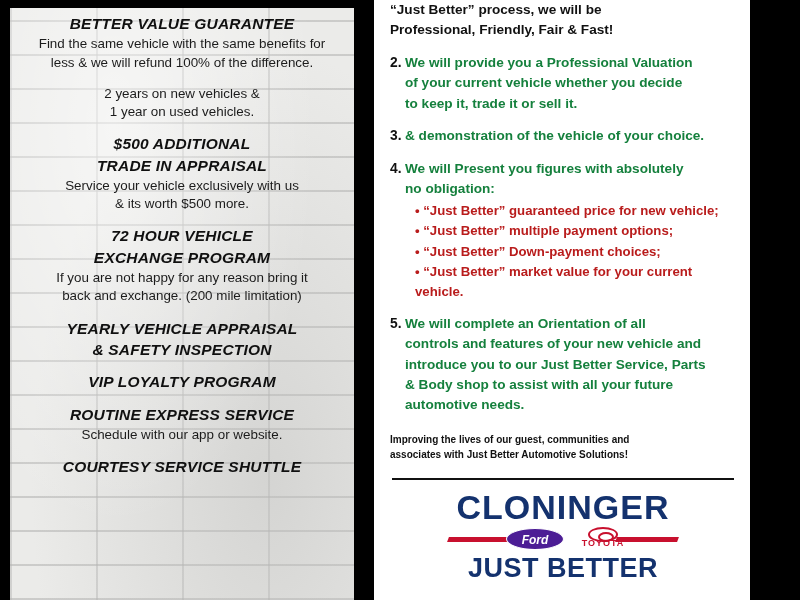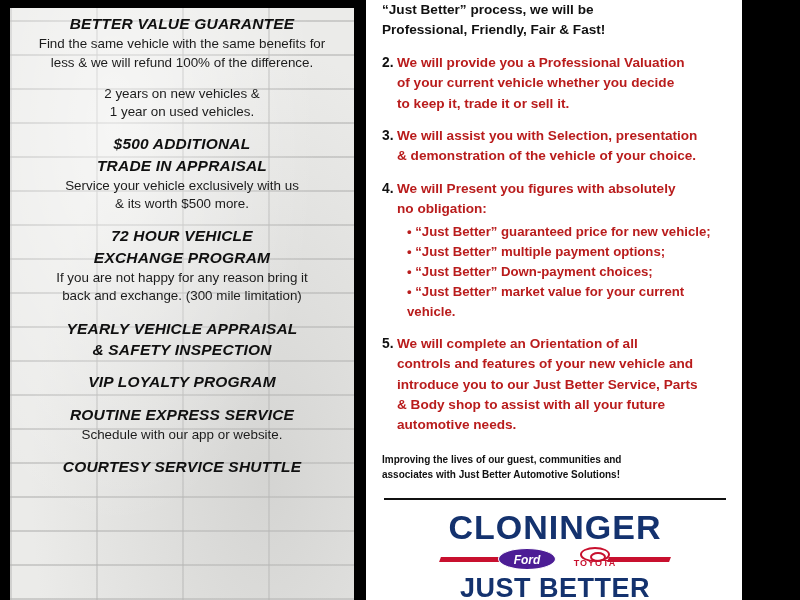--- a/index.html
+++ b/index.html
@@ -73,21 +73,21 @@
     font-size: 13.4px;
     line-height: 1.36;
     color: #1c1c1c;
   }
   .spacer-top { height: 6px; }
 
   
   .right-panel {
     position: relative;
     width: 376px;
-    margin-left: 12px;
+    margin-left: 20px;
     margin-top: 0;
     height: 600px;
     background: #ffffff;
     overflow: hidden;
     padding: 0 14px 0 16px;
   }
   .r-top { padding-top: 0px; }
   .intro-line {
     font-size: 13.6px;
     font-weight: bold;
@@ -104,21 +104,21 @@
     line-height: 1.5;
     width: 15px;
     flex: 0 0 15px;
     text-align: left;
     color: #111;
   }
   .num-body {
     font-weight: bold;
     font-size: 13.6px;
     line-height: 1.5;
-    color: #b91c1c;
+    color: #15803d;
   }
   .bullets {
     margin: 2px 0 0 10px;
   }
   .bullet {
     font-weight: bold;
     font-size: 13.2px;
     line-height: 1.52;
     color: #b91c1c;
   }
@@ -240,21 +240,21 @@
         <div class="blk-title">$500 ADDITIONAL</div>
         <div class="blk-title">TRADE IN APPRAISAL</div>
         <div class="blk-line">Service your vehicle exclusively with us</div>
         <div class="blk-line">&amp; its worth $500 more.</div>
       </div>
 
       <div class="blk">
         <div class="blk-title">72 HOUR VEHICLE</div>
         <div class="blk-title">EXCHANGE PROGRAM</div>
         <div class="blk-line">If you are not happy for any reason bring it</div>
-        <div class="blk-line">back and exchange. (300 mile limitation)</div>
+        <div class="blk-line">back and exchange. (200 mile limitation)</div>
       </div>
 
       <div class="blk">
         <div class="blk-title">YEARLY VEHICLE APPRAISAL</div>
         <div class="blk-title">&amp; SAFETY INSPECTION</div>
       </div>
 
       <div class="blk">
         <div class="blk-title">VIP LOYALTY PROGRAM</div>
       </div>
@@ -281,21 +281,20 @@
       <div>
         <div class="num-body">We will provide you a Professional Valuation</div>
         <div class="num-body">of your current vehicle whether you decide</div>
         <div class="num-body">to keep it, trade it or sell it.</div>
       </div>
     </div>
 
     <div class="num-item">
       <div class="num">3.</div>
       <div>
-        <div class="num-body">We will assist you with Selection, presentation</div>
         <div class="num-body">&amp; demonstration of the vehicle of your choice.</div>
       </div>
     </div>
 
     <div class="num-item">
       <div class="num">4.</div>
       <div>
         <div class="num-body">We will Present you figures with absolutely</div>
         <div class="num-body">no obligation:</div>
         <div class="bullets">

